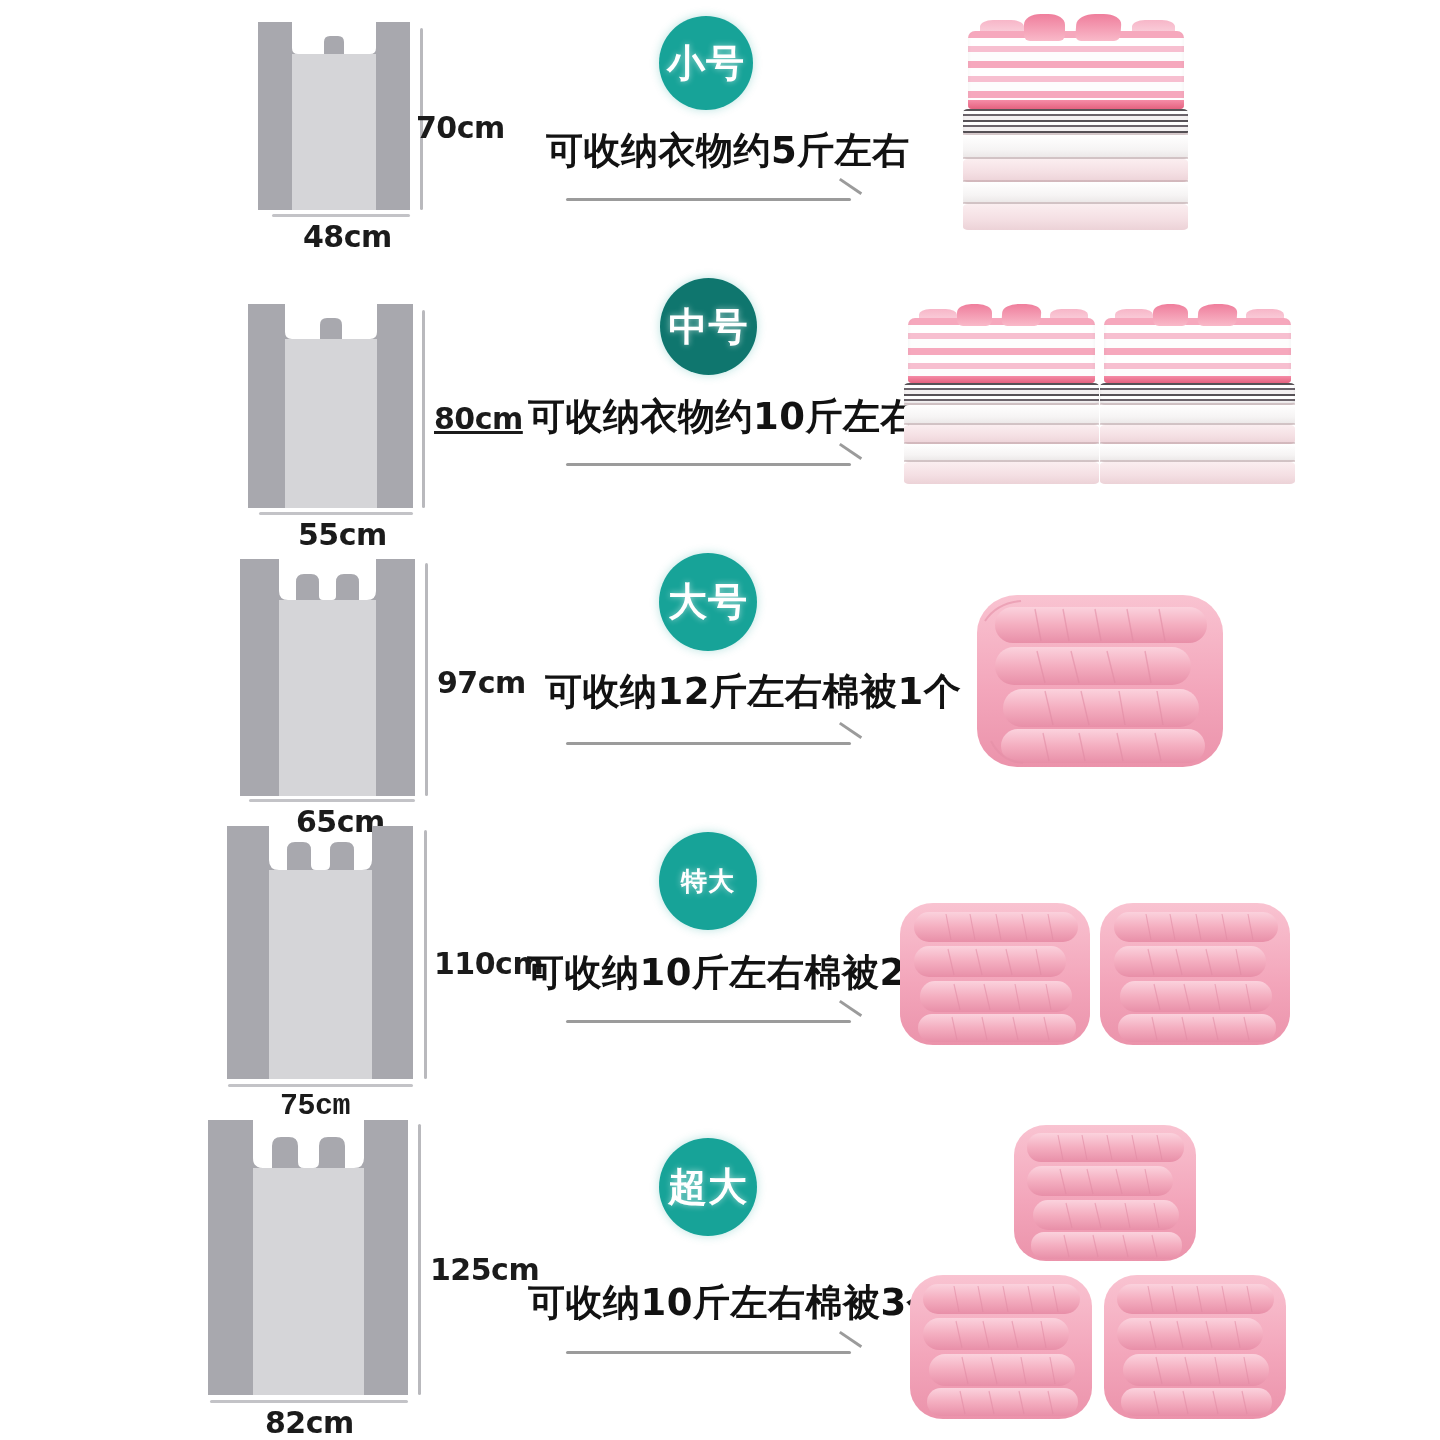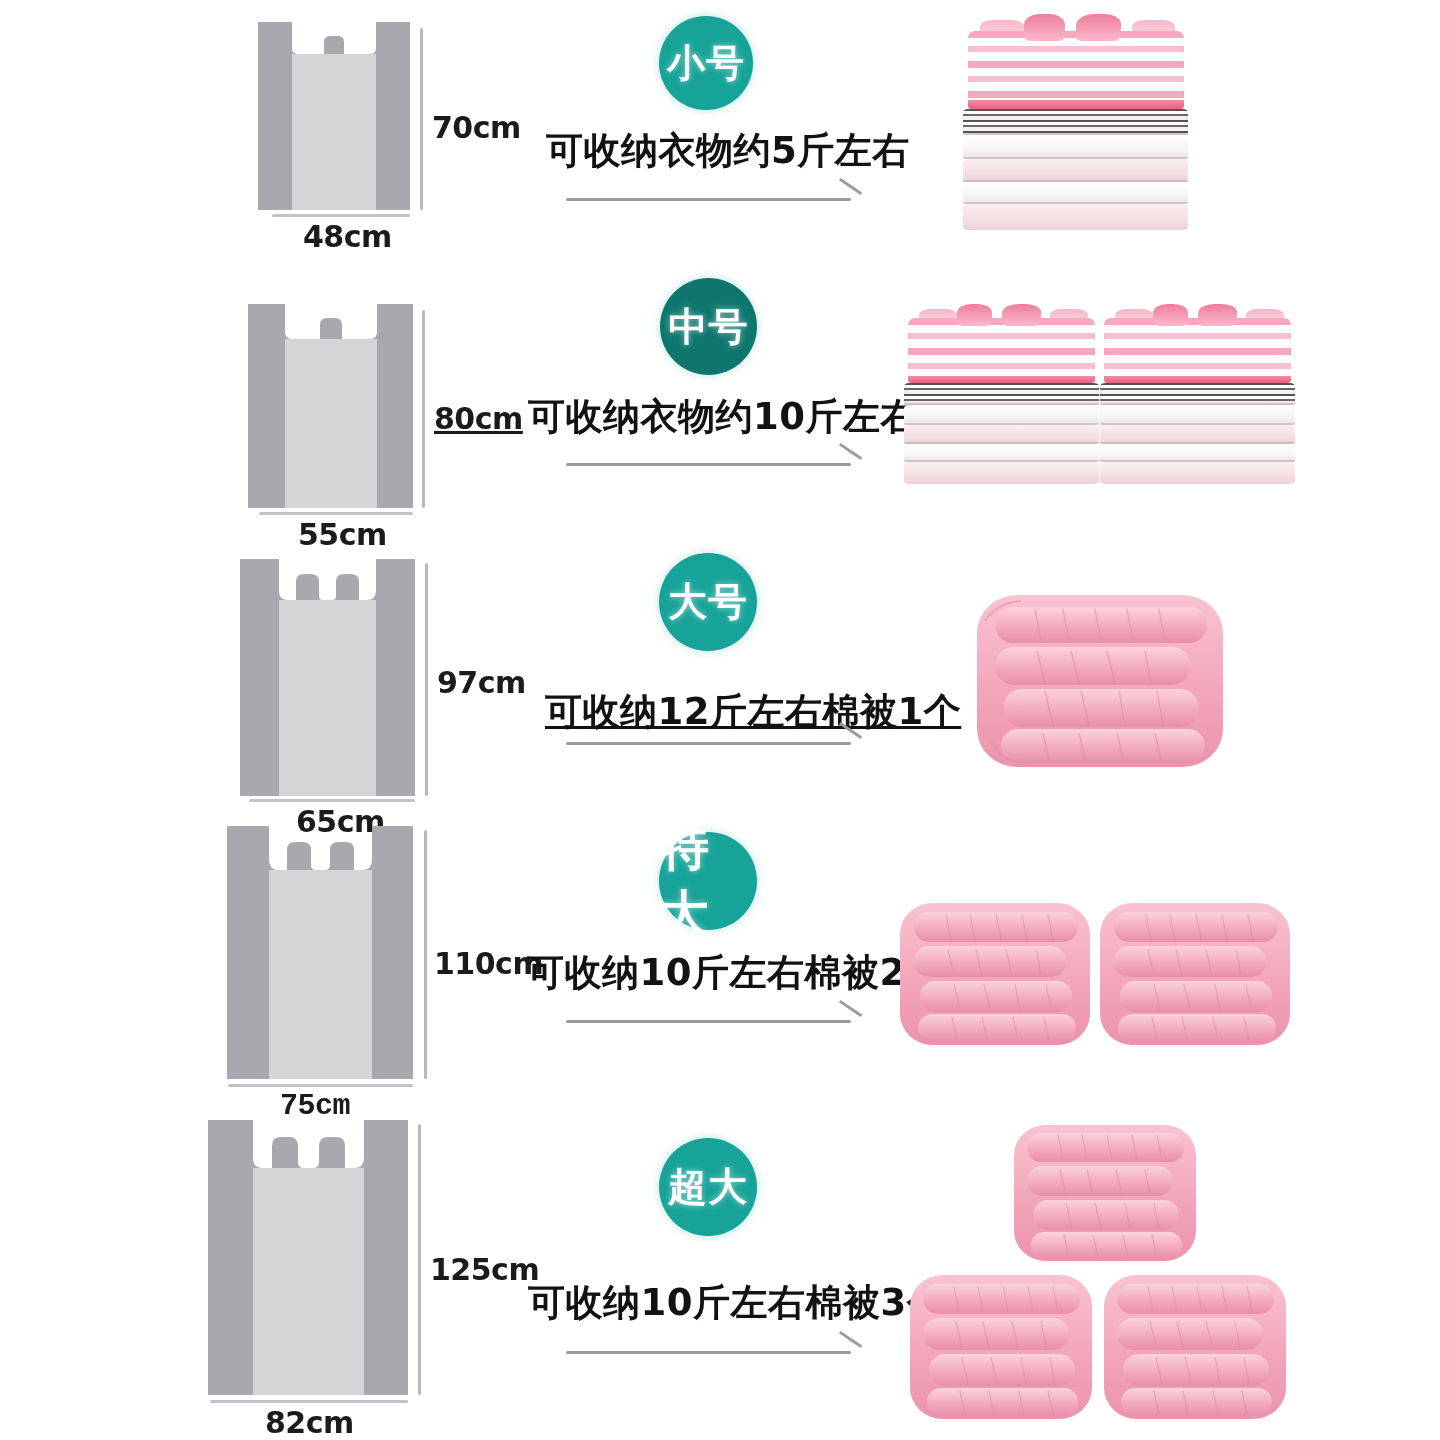--- a/index.html
+++ b/index.html
@@ -131,21 +131,21 @@
 
     <div class="bag-wrap" style="left:258px;top:22px;width:152px;height:188px;">
       <div class="bag">
         <svg viewBox="0 0 152 188" preserveAspectRatio="none" aria-hidden="true">
           <path d="M0,0 L34,0 L34,26 Q34,32 40,32 L66,32 L66,20 Q66,14 72,14 L80,14 Q86,14 86,20 L86,32 L112,32 Q118,32 118,26 L118,0 L152,0 L152,188 L0,188 Z" fill="#a8a8ae"></path>
           <rect x="34" y="32" width="84" height="156" fill="#d5d5d8"></rect>
         </svg>
       </div>
     </div>
     <div class="dim-v-line" style="left:420px;top:28px;height:182px;"></div>
-    <div class="dim-label dim-v-label" style="left:432px;top:110px;">70cm</div>
+    <div class="dim-label dim-v-label" style="left:416px;top:110px;">70cm</div>
     <div class="dim-h-line" style="left:272px;top:214px;width:138px;"></div>
     <div class="dim-label dim-h-label" style="left:303px;top:219px;">48cm</div>
 
     <div class="badge" style="left:659px;top:16px;width:94px;height:94px;background:#17a398;font-size:38px;">
       <span>小号</span>
     </div>
     <div class="caption" style="left:546px;top:126px;font-size:37px;">可收纳衣物约5斤左右</div>
     <div class="arrow" style="left:566px;top:189px;width:285px;">
       <div class="shaft"></div>
       <div class="head"></div>
@@ -269,21 +269,21 @@
       </div>
     </div>
     <div class="dim-v-line" style="left:425px;top:20px;height:233px;"></div>
     <div class="dim-label dim-v-label" style="left:437px;top:122px;">97cm</div>
     <div class="dim-h-line" style="left:249px;top:256px;width:166px;"></div>
     <div class="dim-label dim-h-label" style="left:296px;top:261px;">65cm</div>
 
     <div class="badge" style="left:659px;top:10px;width:98px;height:98px;background:#17a398;font-size:39px;">
       <span>大号</span>
     </div>
-    <div class="caption" style="left:545px;top:144px;font-size:37px;text-decoration:underline;">可收纳12斤左右棉被1个</div>
+    <div class="caption" style="left:545px;top:124px;font-size:37px;">可收纳12斤左右棉被1个</div>
     <div class="arrow" style="left:566px;top:190px;width:285px;">
       <div class="shaft"></div>
       <div class="head"></div>
     </div>
 
     <div class="photo" style="left:975px;top:48px;width:250px;height:180px;">
       <div class="quilt">
         <svg viewBox="0 0 250 180" preserveAspectRatio="none" aria-hidden="true">
           <defs>
             <linearGradient id="qg3" x1="0" y1="0" x2="0" y2="1">
@@ -336,21 +336,21 @@
           <path d="M0,0 L42,0 L42,34 Q42,44 52,44 L60,44 L60,24 Q60,16 68,16 L76,16 Q84,16 84,24 L84,39 Q84,44 89,44 L98,44 Q103,44 103,39 L103,24 Q103,16 111,16 L119,16 Q127,16 127,24 L127,44 L135,44 Q145,44 145,34 L145,0 L186,0 L186,253 L0,253 Z" fill="#a8a8ae"></path>
           <rect x="42" y="44" width="103" height="209" fill="#d5d5d8"></rect>
         </svg>
       </div>
     </div>
     <div class="dim-v-line" style="left:424px;top:12px;height:249px;"></div>
     <div class="dim-label dim-v-label" style="left:434px;top:128px;">110cm</div>
     <div class="dim-h-line" style="left:228px;top:266px;width:185px;"></div>
     <div class="dim-label dim-h-label" style="left:280px;top:271px;font-family:Liberation Mono, monospace;">75cm</div>
 
-    <div class="badge" style="left:659px;top:14px;width:98px;height:98px;background:#17a398;font-size:50px;">
+    <div class="badge" style="left:659px;top:14px;width:98px;height:98px;background:#17a398;font-size:26px;">
       <span>特大</span>
     </div>
     <div class="caption" style="left:527px;top:130px;font-size:37px;">可收纳10斤左右棉被2个</div>
     <div class="arrow" style="left:566px;top:193px;width:285px;">
       <div class="shaft"></div>
       <div class="head"></div>
     </div>
 
     <div class="photo" style="left:898px;top:82px;width:194px;height:148px;">
       <div class="quilt">

